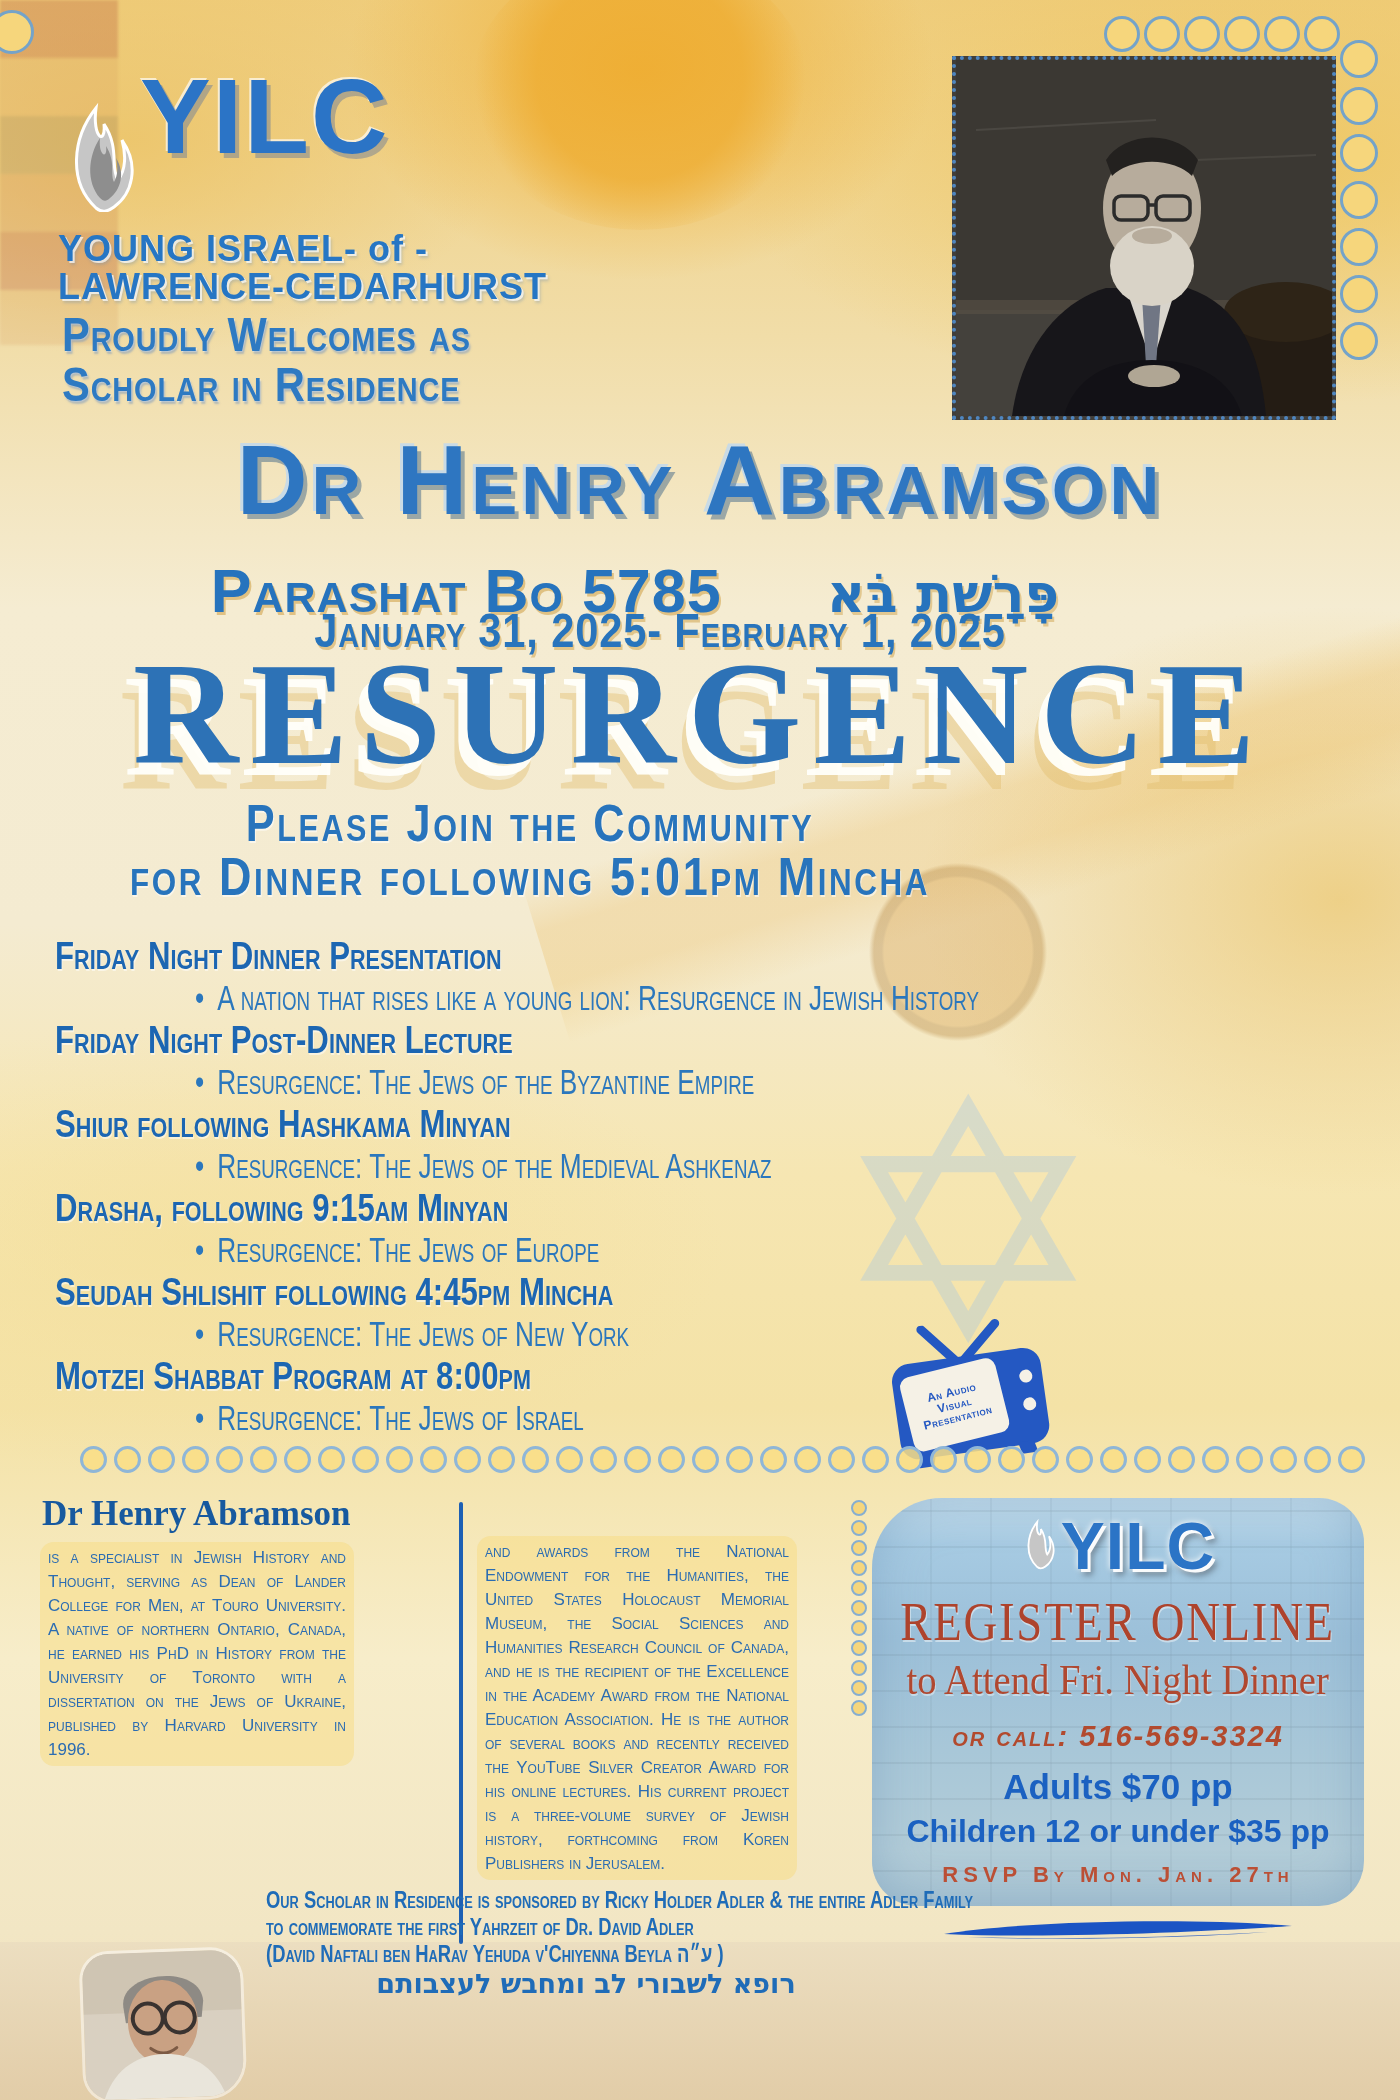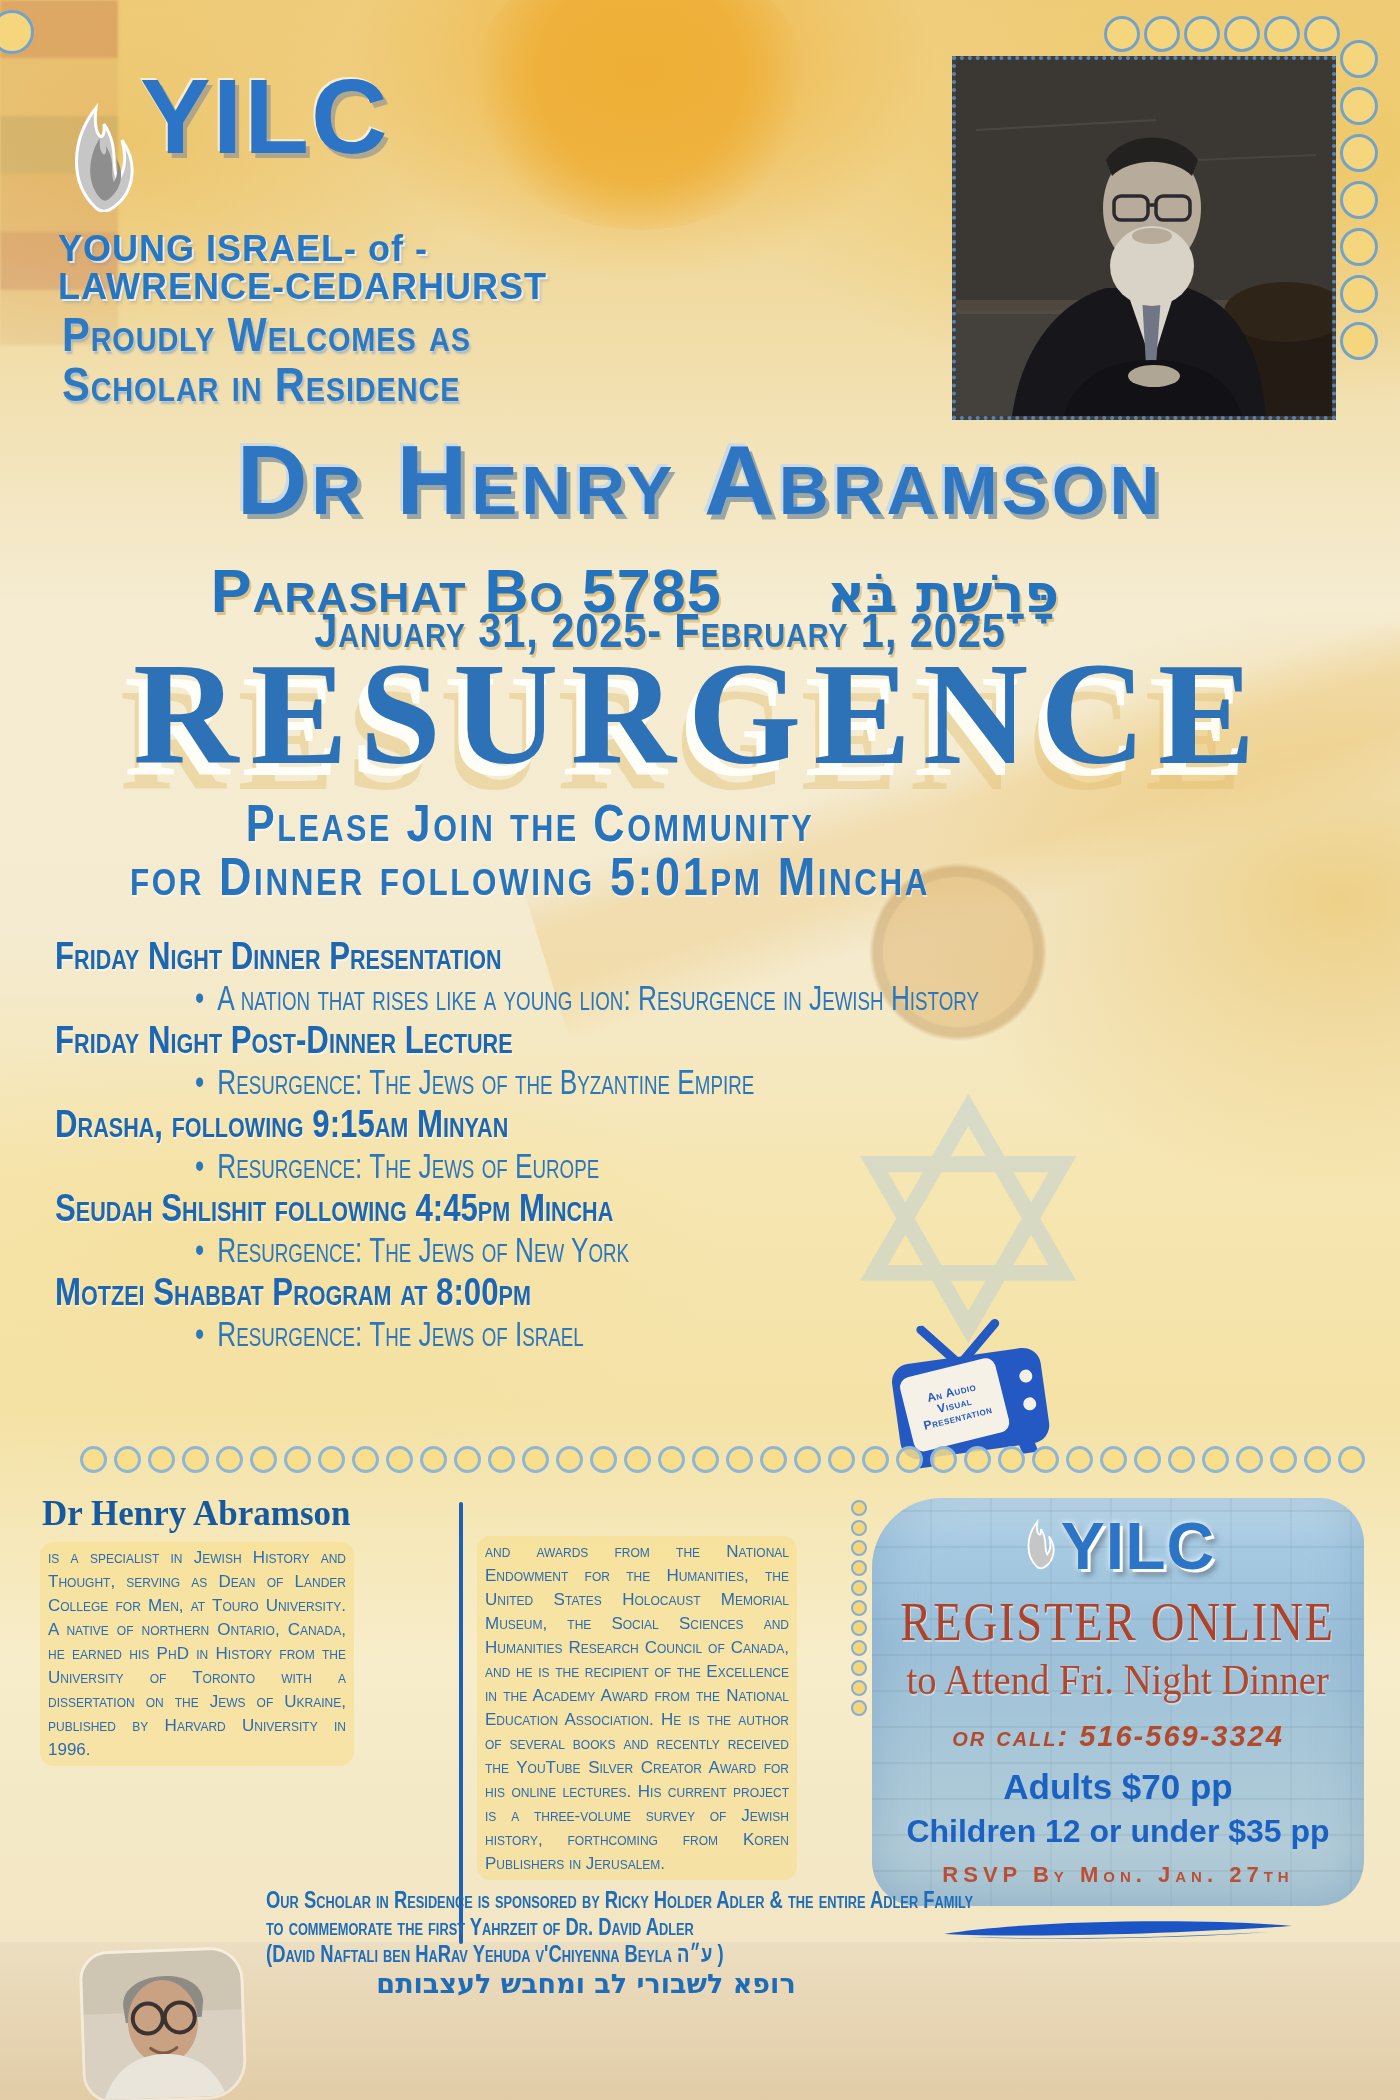--- a/index.html
+++ b/index.html
@@ -219,20 +219,24 @@
   <div class="abs schedule">
     <div>
       <div class="sched-title sc">Friday Night Dinner Presentation</div>
       <div class="sched-topic sc">A nation that rises like a young lion: Resurgence in Jewish History</div>
     </div>
     <div>
       <div class="sched-title sc">Friday Night Post-Dinner Lecture</div>
       <div class="sched-topic sc">Resurgence: The Jews of the Byzantine Empire</div>
     </div>
     <div>
+      <div class="sched-title sc">Shiur following Hashkama Minyan</div>
+      <div class="sched-topic sc">Resurgence:  The Jews of the Medieval Ashkenaz</div>
+    </div>
+    <div>
       <div class="sched-title sc">Drasha, following 9:15am Minyan</div>
       <div class="sched-topic sc">Resurgence:  The Jews of Europe</div>
     </div>
     <div>
       <div class="sched-title sc">Seudah Shlishit following 4:45pm Mincha</div>
       <div class="sched-topic sc">Resurgence:  The Jews of New York</div>
     </div>
     <div>
       <div class="sched-title sc">Motzei Shabbat Program at 8:00pm</div>
       <div class="sched-topic sc">Resurgence:  The Jews of Israel</div>

